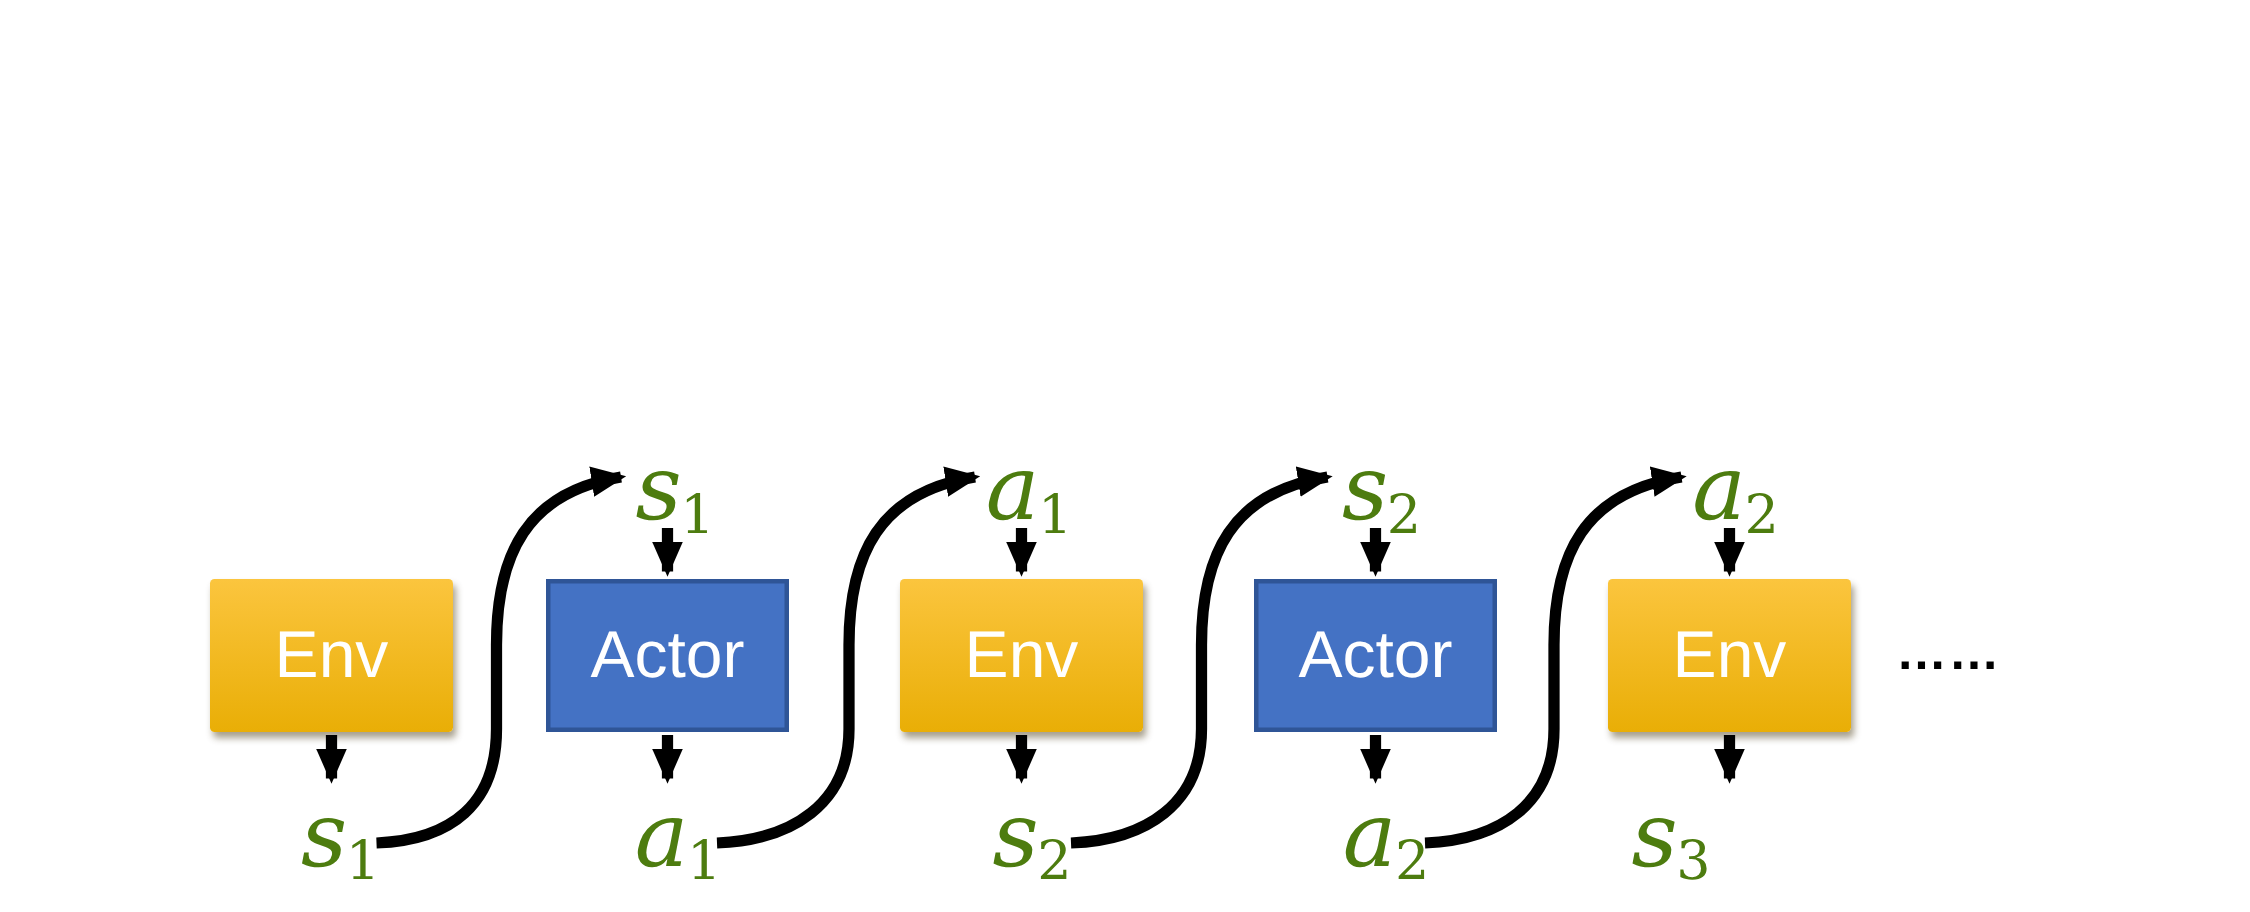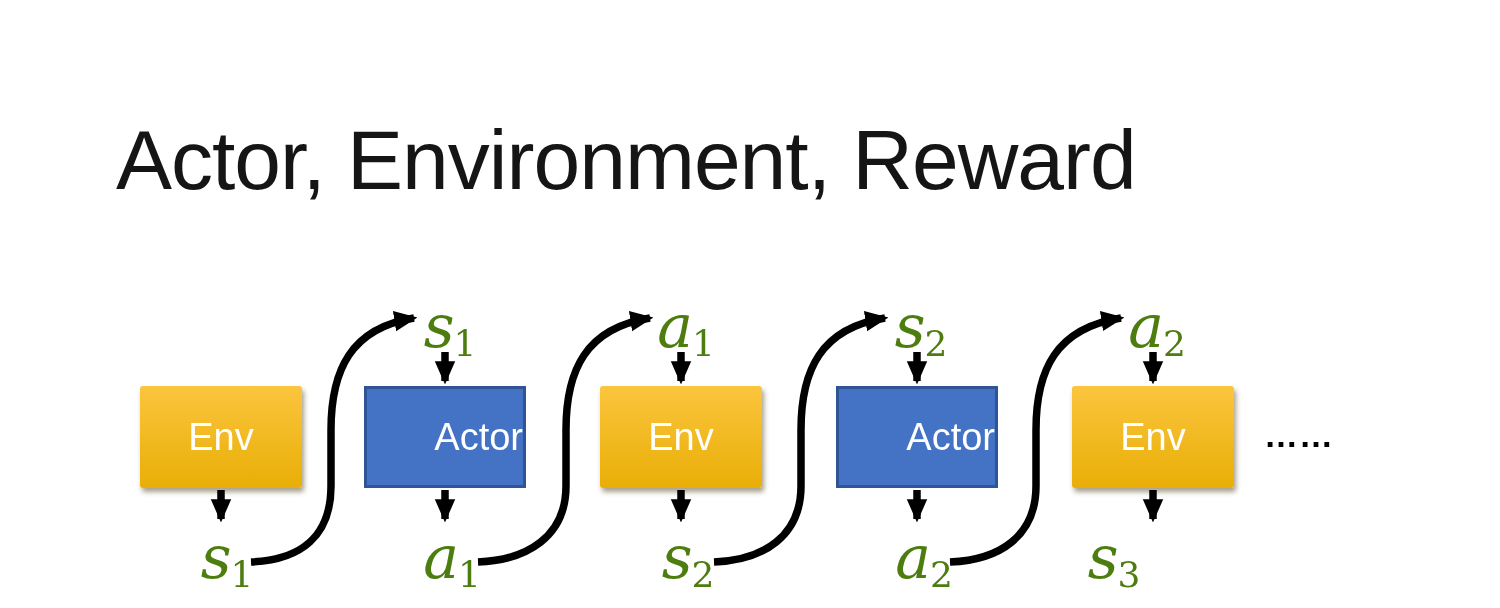--- a/index.html
+++ b/index.html
@@ -26,33 +26,32 @@
   }
   .box {
     position: absolute;
     top: 386px;
     width: 162px;
     height: 102px;
     box-sizing: border-box;
     display: flex;
     align-items: center;
     justify-content: center;
-    font-size: 38px;
+    font-size: 44px;
     color: var(--box-text, #ffffff);
     line-height: 1;
   }
   .box.env {
     background: linear-gradient(180deg, var(--env-top, #FBC53E) 0%, var(--env-bottom, #E9AE06) 100%);
     border-radius: 3px;
     box-shadow: 2px 4px 5px rgba(60,45,0,0.45);
   }
   .box.actor {
     background: var(--actor-fill, #4472C4);
     border: 3px solid var(--actor-border, #2F5597);
-    justify-content: flex-end;
   }
   .env-1   { left: 140px; }
   .actor-1 { left: 364px; }
   .env-2   { left: 600px; }
   .actor-2 { left: 836px; }
   .env-3   { left: 1072px; }
 
   .mathlabel {
     position: absolute;
     transform: translateX(-50%);
@@ -106,21 +105,20 @@
     line-height: 1;
     color: #000;
     white-space: nowrap;
   }
 </style>
 </head>
 <body>
 
 <div class="slide">
 
-  <h1 class="slide-title">Actor, Environment, Reward</h1>
 
   <div class="box env env-1">
     <span>Env</span>
   </div>
   <div class="box actor actor-1">
     <span>Actor</span>
   </div>
   <div class="box env env-2">
     <span>Env</span>
   </div>

